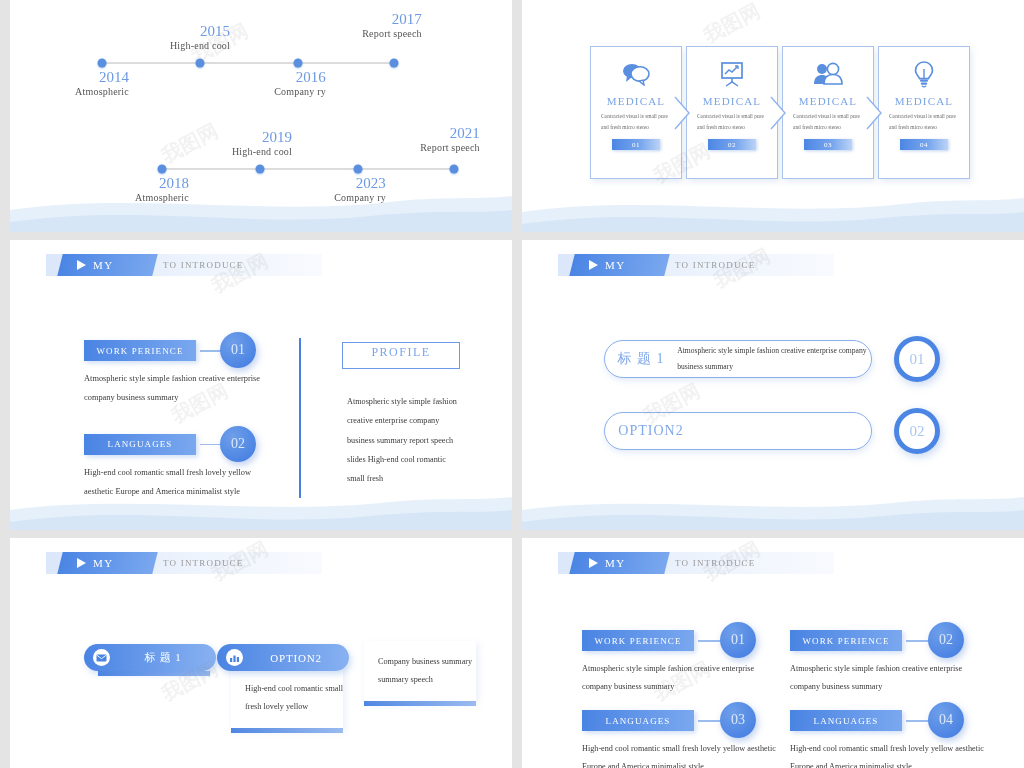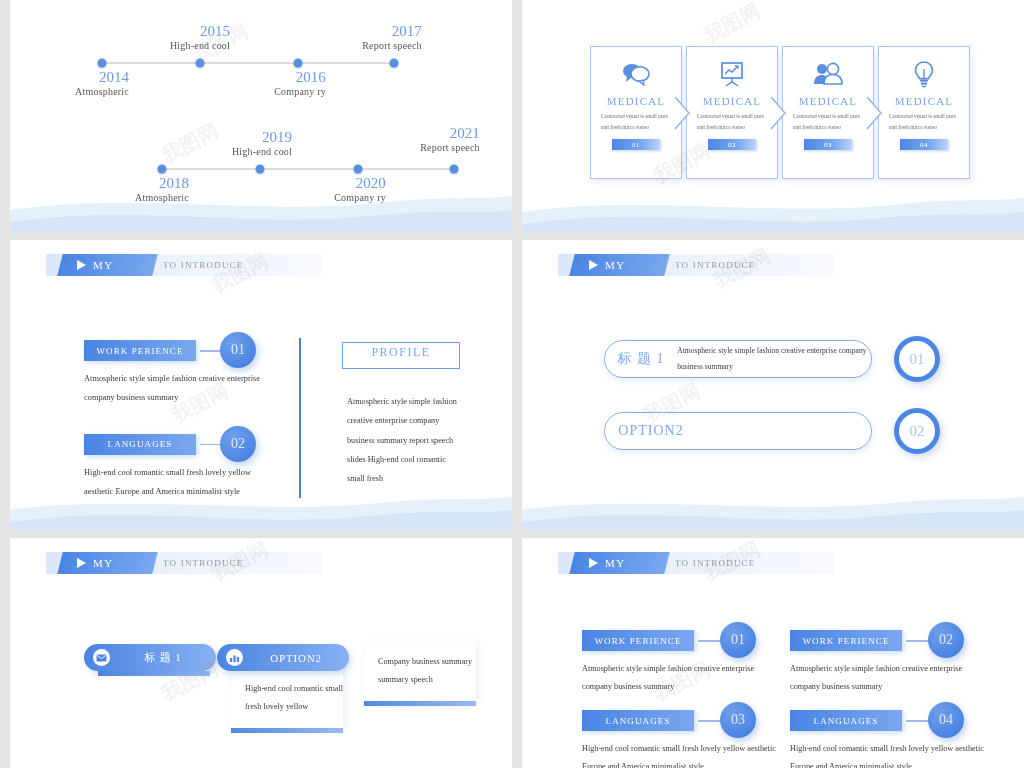--- a/index.html
+++ b/index.html
@@ -220,35 +220,35 @@
         <div class="tl-sub">Atmospheric</div>
       </div>
       <div class="tl-label" style="left:190px;top:24px">
         <div class="tl-year">2015</div>
         <div class="tl-sub">High-end cool</div>
       </div>
       <div class="tl-label" style="left:290px;top:70px">
         <div class="tl-year">2016</div>
         <div class="tl-sub">Company ry</div>
       </div>
-      <div class="tl-label" style="left:382px;top:24px">
+      <div class="tl-label" style="left:382px;top:12px">
         <div class="tl-year">2017</div>
         <div class="tl-sub">Report speech</div>
       </div>
 
       <div class="tl-label" style="left:152px;top:176px">
         <div class="tl-year">2018</div>
         <div class="tl-sub">Atmospheric</div>
       </div>
       <div class="tl-label" style="left:252px;top:130px">
         <div class="tl-year">2019</div>
         <div class="tl-sub">High-end cool</div>
       </div>
       <div class="tl-label" style="left:350px;top:176px">
-        <div class="tl-year">2020</div>
+        <div class="tl-year">2023</div>
         <div class="tl-sub">Company ry</div>
       </div>
       <div class="tl-label" style="left:440px;top:126px">
         <div class="tl-year">2021</div>
         <div class="tl-sub">Report speech</div>
       </div>
     </div>
     <svg class="wave" viewBox="0 0 502 50" preserveAspectRatio="none" height="50">
       <path d="M0,28 C120,10 260,34 380,20 C430,14 470,18 502,14 L502,50 L0,50 Z" fill="#e6f0fa"></path>
       <path d="M0,40 C130,22 240,46 360,34 C430,27 470,32 502,28 L502,50 L0,50 Z" fill="#d6e6f6"></path>

